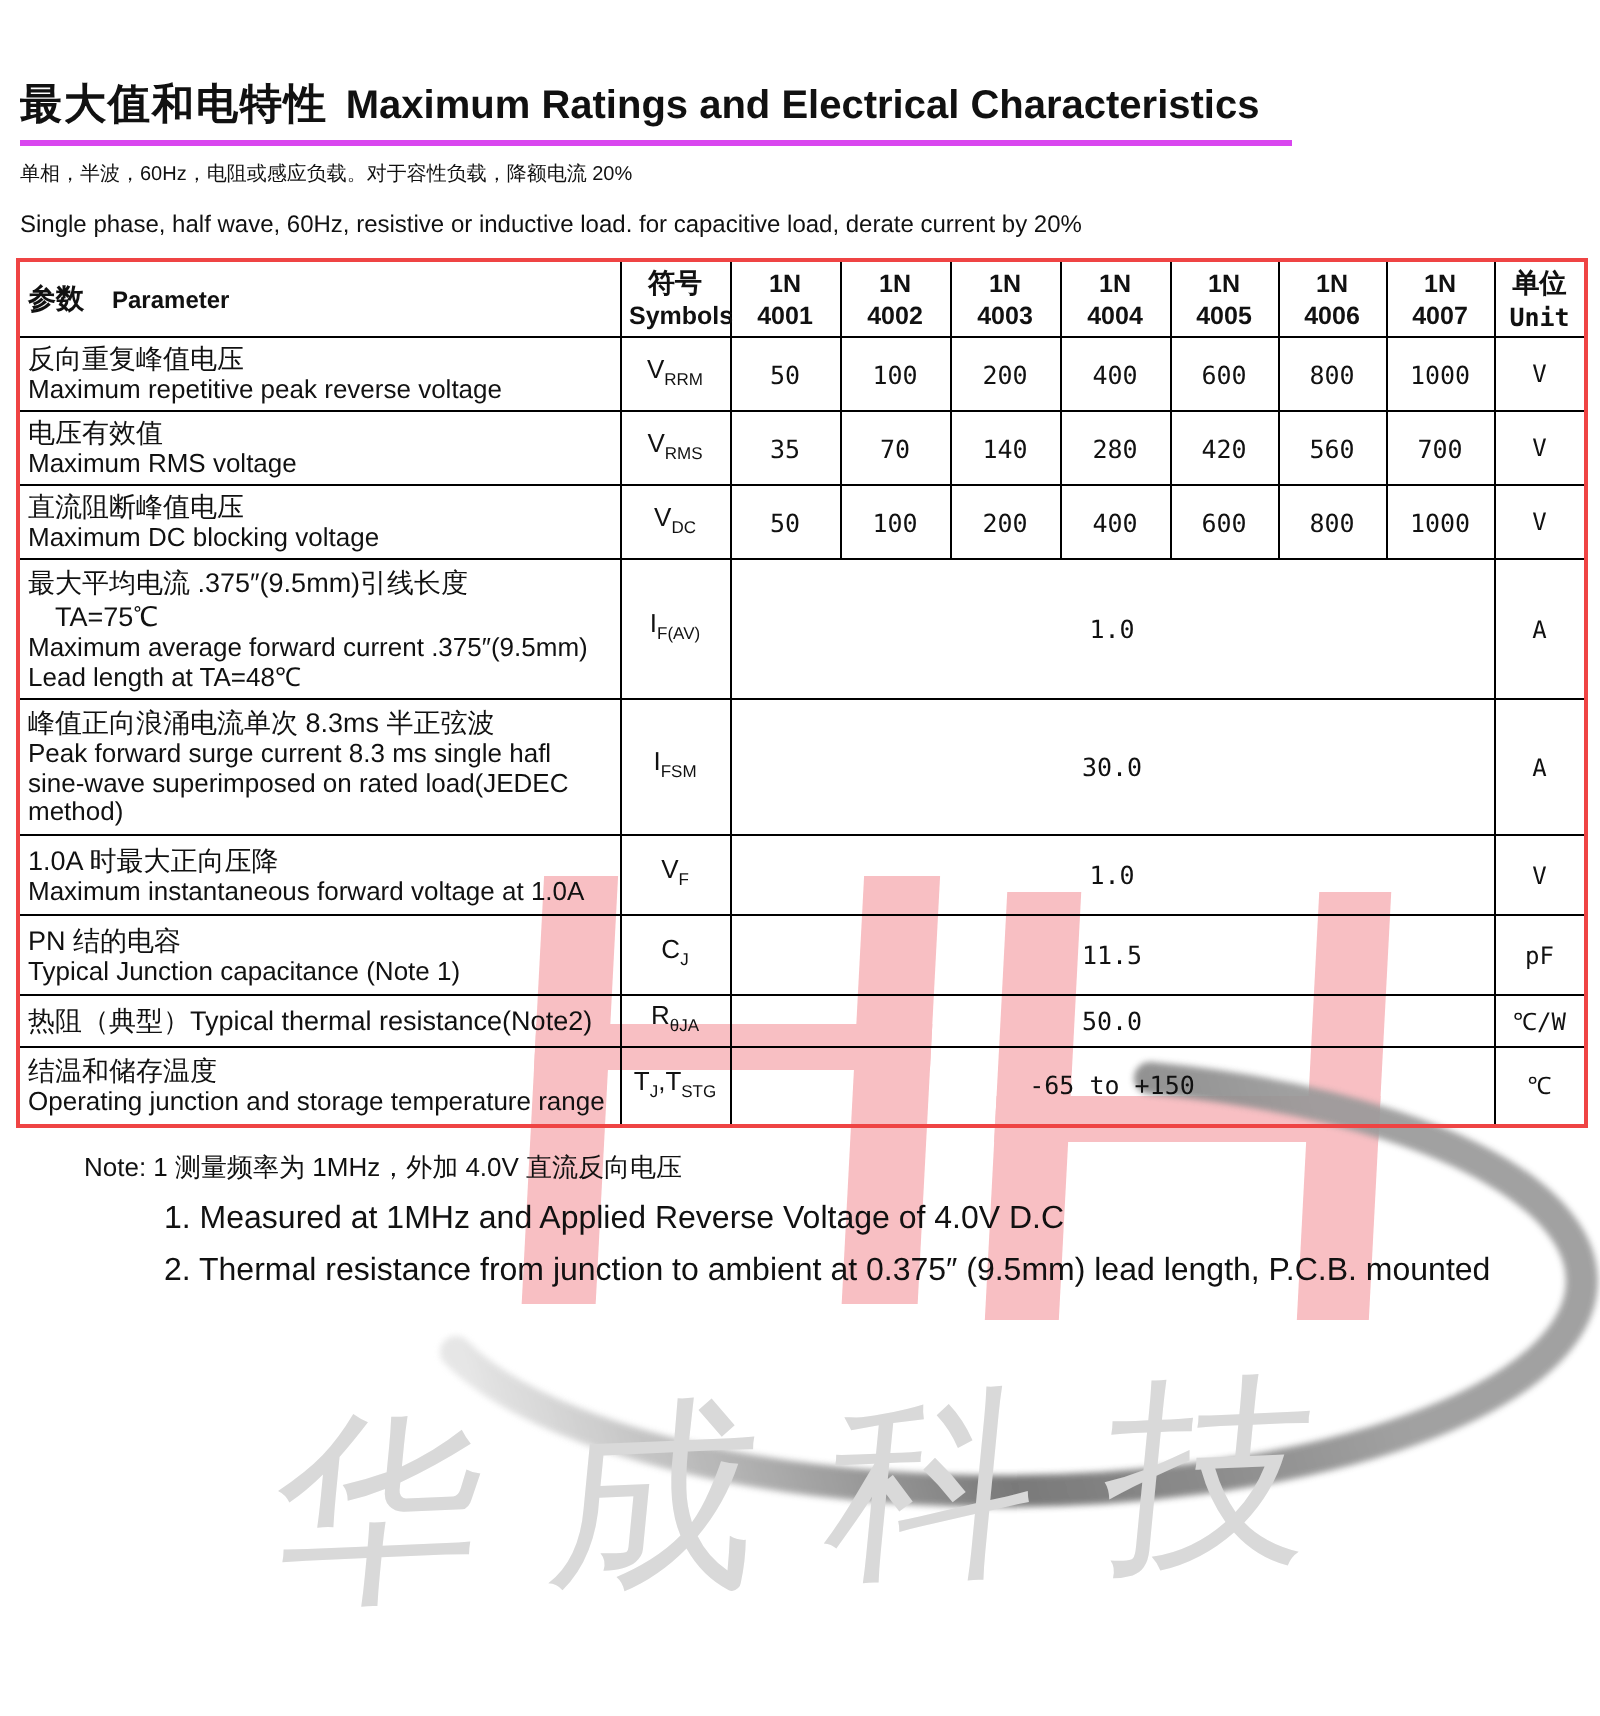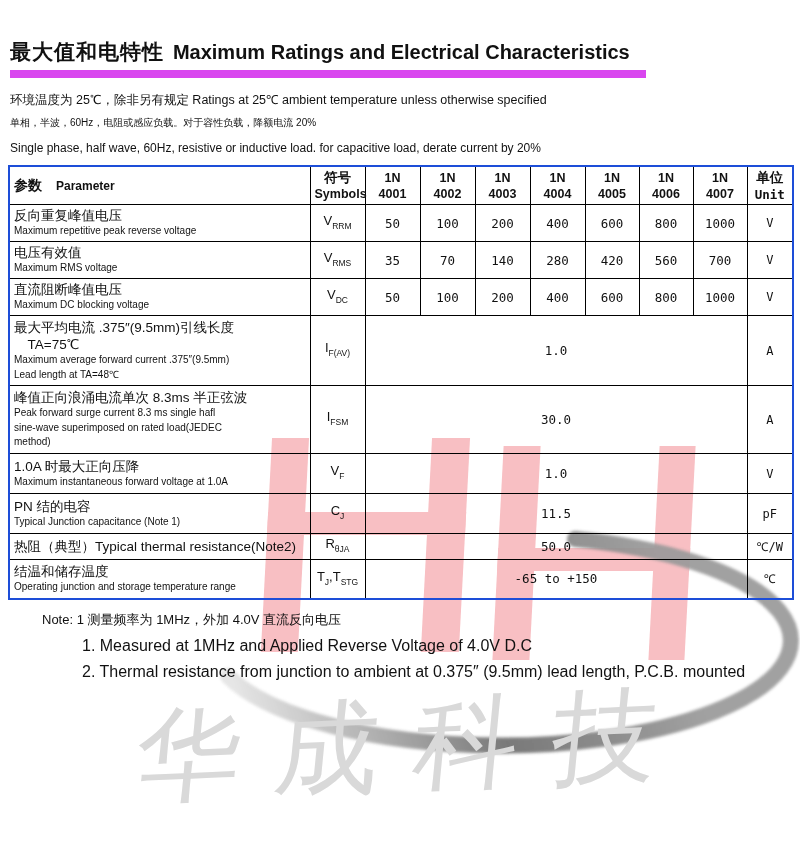--- a/index.html
+++ b/index.html
@@ -20,52 +20,52 @@
     font-size:104px; line-height:1.1; color:#d9d9d9;
     letter-spacing:34px; white-space:nowrap;
     transform:skewX(-8deg) rotate(-2.5deg);
   }
 
   
   .content { position:relative; z-index:2; }
 
   .title-wrap { margin:30px 0 0 10px; }
   .page-title {
-    display:inline-block; border-bottom:8px solid #d946ef;
+    display:inline-block; border-bottom:3px solid #d946ef;
     padding:0 16px 3px 0; font-weight:bold; white-space:nowrap;
   }
   .title-zh { font-size:21px; letter-spacing:1px; }
   .title-en { font-size:20px; }
 
   .conds { margin-left:10px; }
   .cond-1 { margin-top:13px; font-size:12.5px; }
   .cond-2 { margin-top:7px;  font-size:10px; }
   .cond-3 { margin-top:11px; font-size:12px; }
 
   
   .table-wrap { margin:10px 0 0 8px; }
   table.ratings {
     border-collapse:collapse; table-layout:fixed; width:784px;
-    border:2px solid #1d4ed8; background:transparent;
+    border:2px solid #ef4444; background:transparent;
   }
   table.ratings td, table.ratings th {
     border:1.5px solid #000; padding:2px 4px; vertical-align:middle;
     background:transparent;
   }
   th.hcell { text-align:center; }
   th.c-param, td.c-param { text-align:left; padding-left:7px; }
   .hz  { font-size:14px;  font-weight:bold; }
   .he  { font-size:12px;  font-weight:bold; margin-left:14px; }
   .hz2 { font-size:13.5px; font-weight:bold; line-height:18px; }
   .he2 { font-size:12.5px; font-weight:bold; line-height:15px; }
   .pn1 { font-size:12.5px; font-weight:bold; line-height:16px; }
   .mono { font-family:"DejaVu Sans Mono", monospace; }
 
   td.c-param .p-zh { font-size:13.5px; line-height:17px; }
-  td.c-param .p-en { font-size:10px; line-height:14.5px; }
+  td.c-param .p-en { font-size:13px; line-height:14.5px; }
 
   td.sym {
     text-align:center; font-size:13px; line-height:16px;
   }
   td.sym sub { font-size:8.5px; }
 
   td.val {
     text-align:center; font-family:"DejaVu Sans Mono", monospace;
     font-size:12.5px; line-height:17px;
   }
@@ -122,21 +122,20 @@
 <div class="content">
 
   <div class="title-wrap">
     <h1 class="page-title" style="margin:0;">
       <span class="title-zh">最大值和电特性</span>
       <span class="title-en">Maximum Ratings and Electrical Characteristics</span>
     </h1>
   </div>
 
   <div class="conds">
-    <div class="cond-1">环境温度为 25℃，除非另有规定 Ratings at 25℃ ambient temperature unless otherwise specified</div>
     <div class="cond-2">单相，半波，60Hz，电阻或感应负载。对于容性负载，降额电流 20%</div>
     <div class="cond-3">Single phase, half wave, 60Hz, resistive or inductive load. for capacitive load, derate current by 20%</div>
   </div>
 
   <div class="table-wrap">
     <table class="ratings">
       <colgroup>
         <col style="width:301px">
         <col style="width:55px">
         <col style="width:55px">

